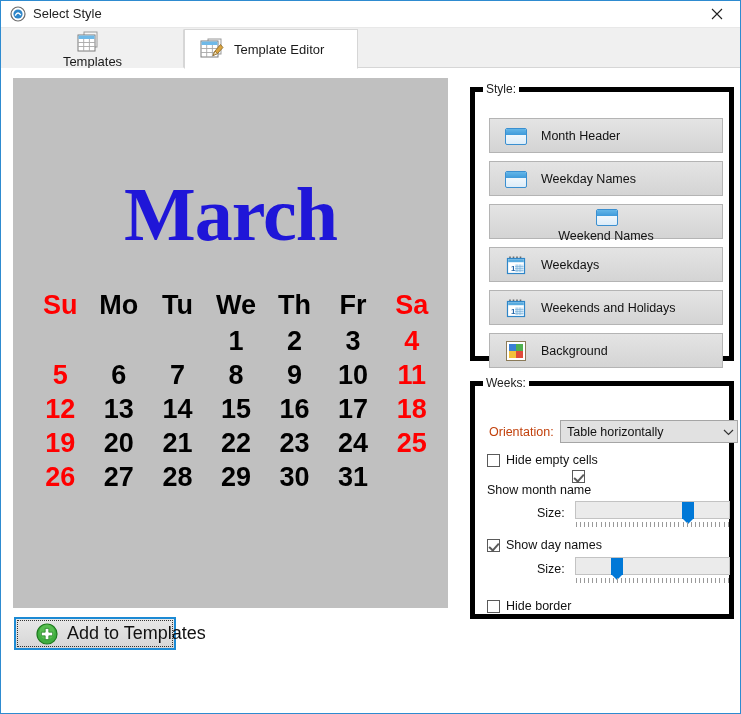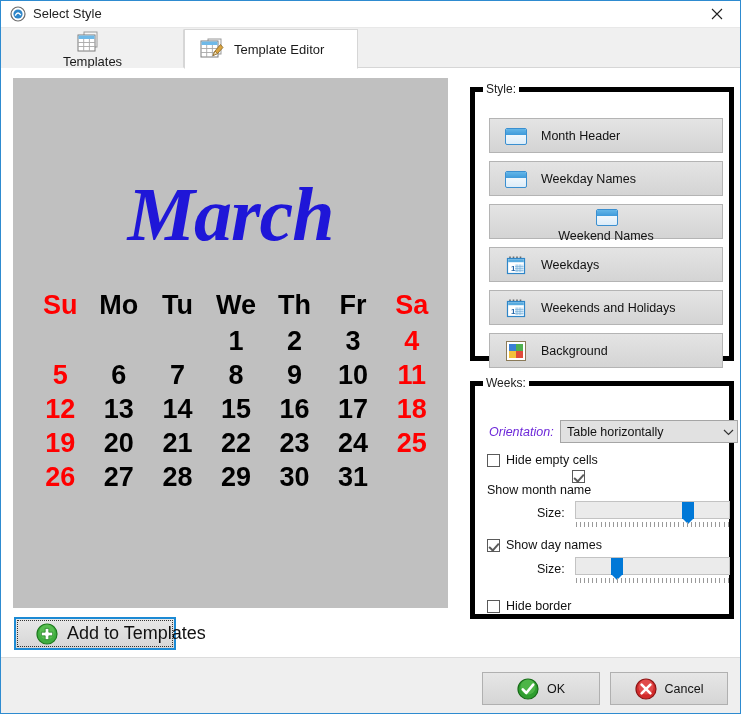--- a/index.html
+++ b/index.html
@@ -83,21 +83,20 @@
   #preview {
     position: absolute; left: 12px; top: 10px;
     width: 435px; height: 530px;
     background: #c0c0c0;
     overflow: hidden;
   }
   #cal-month {
     position: absolute; left: 0; top: 96px; width: 435px;
     text-align: center;
     font-family: "Liberation Serif", serif;
-    font-style: italic;
     font-weight: bold;
     font-size: 76px;
     color: #1f16d8;
     line-height: 80px;
     letter-spacing: -1px;
   }
   #cal-grid {
     position: absolute; left: 18px; top: 208px;
     width: 410px;
     border-collapse: collapse;
@@ -159,23 +158,22 @@
   .ico-cal { position: absolute; left: 2px; top: 2px; width: 20px; height: 20px; }
 
   
   .ico-pal { position: absolute; left: 2px; top: 2px; width: 20px; height: 20px;
     border: 1px solid #8a7a58; background: #ffffff; padding: 2px; }
   .ico-pal i { display: block; float: left; width: 7px; height: 7px; }
 
   
   .row-label {
     position: absolute;
-    font-size: 12.5px; color: #6d28d9;
+    font-size: 12.5px; color: #c2410c;
     white-space: nowrap;
-    font-style: italic;
   }
   #orient-label { left: 14px; top: 35px; }
   #orient-select {
     position: absolute; left: 85px; top: 30px;
     width: 178px; height: 23px;
     background: #e1e1e1;
     border: 1px solid #a5a5a5;
     font-family: "Liberation Sans", sans-serif;
     font-size: 12.5px; color: #111111;
     padding-left: 6px;
@@ -503,35 +501,13 @@
         <svg width="22" height="22" viewBox="0 0 22 22">
           <circle cx="11" cy="11" r="10" fill="#3fae3f" stroke="#1d7a1d" stroke-width="1.2"></circle>
           <circle cx="11" cy="9" r="7.6" fill="#6ccb5f" opacity="0.55"></circle>
           <path d="M9.2 5.4 H12.8 V9.2 H16.6 V12.8 H12.8 V16.6 H9.2 V12.8 H5.4 V9.2 H9.2 Z" fill="#ffffff" stroke="#1d7a1d" stroke-width="0.7"></path>
         </svg>
       </span>
       <span class="alabel">Add to Templates</span>
     </div>
   </div>
 
-  <div id="footer">
-    <div class="dlgbtn" id="ok-btn">
-      <span class="bico">
-        <svg width="22" height="22" viewBox="0 0 22 22">
-          <circle cx="11" cy="11" r="10" fill="#2f9e2f" stroke="#176b17" stroke-width="1.2"></circle>
-          <circle cx="11" cy="9" r="7.6" fill="#6ccb5f" opacity="0.5"></circle>
-          <path d="M5.8 11.4 L9.3 15 L16.2 6.6" stroke="#ffffff" stroke-width="2.6" fill="none" stroke-linecap="round" stroke-linejoin="round"></path>
-        </svg>
-      </span>
-      <span>OK</span>
-    </div>
-    <div class="dlgbtn" id="cancel-btn">
-      <span class="bico">
-        <svg width="22" height="22" viewBox="0 0 22 22">
-          <circle cx="11" cy="11" r="10" fill="#d22b2b" stroke="#8c1414" stroke-width="1.2"></circle>
-          <circle cx="11" cy="9" r="7.6" fill="#ef6b6b" opacity="0.5"></circle>
-          <path d="M6.6 6.6 L15.4 15.4 M15.4 6.6 L6.6 15.4" stroke="#ffffff" stroke-width="2.6" fill="none" stroke-linecap="round"></path>
-        </svg>
-      </span>
-      <span>Cancel</span>
-    </div>
-  </div>
 </div>
 
 </body></html>

